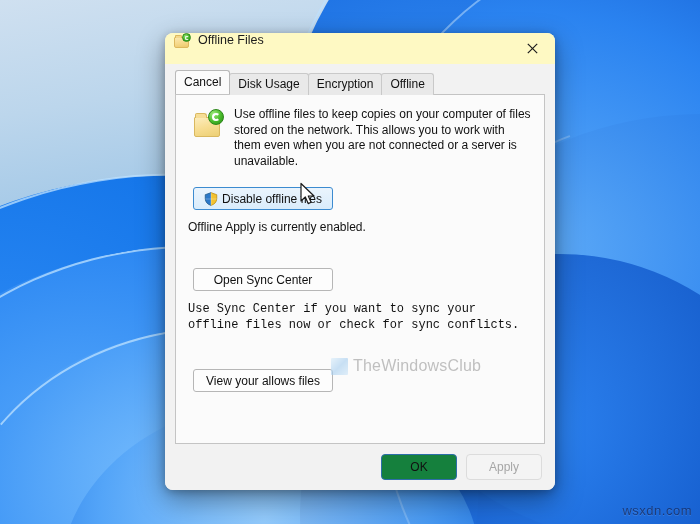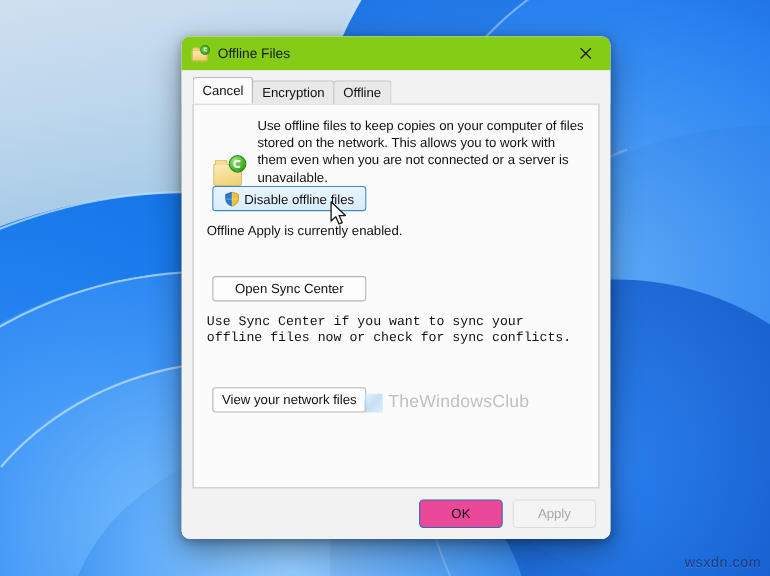--- a/index.html
+++ b/index.html
@@ -122,23 +122,23 @@
     box-shadow: 0 10px 28px rgba(0,0,0,.38), 0 2px 8px rgba(0,0,0,.25);
     overflow: hidden;
     display: flex;
     flex-direction: column;
   }
 
   
   #titlebar {
     height: 31px;
     min-height: 31px;
-    background: #84cc16;
-    display: flex;
-    align-items: center;
+    background: #fef9c3;
+    display: flex;
+    align-items: flex-start;
     position: relative;
     padding-left: 9px;
   }
   #title-icon {
     width: 17px;
     height: 16px;
     position: relative;
     flex: none;
     margin-right: 7px;
   }
@@ -242,21 +242,22 @@
     flex: 1;
     position: relative;
     z-index: 1;
     padding: 12px 12px 0 12px;
     box-sizing: border-box;
   }
 
   
   #info-block {
     display: flex;
-    align-items: flex-end;
+    align-items: flex-start;
+    margin-bottom: 18px;
   }
   #big-folder-icon {
     position: relative;
     width: 30px;
     height: 28px;
     flex: none;
     margin: 2px 10px 0 6px;
   }
   .bfolder {
     position: absolute;
@@ -381,21 +382,21 @@
     padding-right: 13px;
     gap: 9px;
     background: #f2f2f2;
   }
   .footer-button {
     width: 74px;
     height: 24px;
     font-size: 12px;
     font-family: "Liberation Sans", sans-serif;
     color: #111;
-    background: #ec4899;
+    background: #15803d;
     border: 1px solid #bdbdbd;
     border-radius: 4px;
     display: flex;
     align-items: center;
     justify-content: center;
     cursor: default;
     user-select: none;
   }
   .footer-button.default {
     border: 1.5px solid #2c6ea8;
@@ -449,20 +450,21 @@
     <div id="close-button">
       <svg width="11" height="11" viewBox="0 0 11 11" aria-hidden="true">
         <line x1="0.8" y1="0.8" x2="10.2" y2="10.2" stroke="#1b1b1b" stroke-width="1.15"></line>
         <line x1="10.2" y1="0.8" x2="0.8" y2="10.2" stroke="#1b1b1b" stroke-width="1.15"></line>
       </svg>
     </div>
   </div>
 
   <div id="tabstrip">
     <div class="tab active">Cancel</div>
+    <div class="tab">Disk Usage</div>
     <div class="tab">Encryption</div>
     <div class="tab">Offline</div>
   </div>
 
   <div id="tabpanel">
 
     <div id="info-block">
       <div id="big-folder-icon">
         <div class="bfolder"></div>
         <div class="bsync"></div>
@@ -486,21 +488,21 @@
 
     <div id="sync-section">
       <div class="panel-button">
         <span>Open Sync Center</span>
       </div>
       <div class="desc-line">Use Sync Center if you want to sync your offline files now or check for sync conflicts.</div>
     </div>
 
     <div id="view-section">
       <div class="panel-button">
-        <span>View your network files</span>
+        <span>View your allows files</span>
       </div>
     </div>
 
     <div id="content-watermark">
       <div class="wm-logo"></div>
       <div class="wm-text">TheWindowsClub</div>
     </div>
   </div>
 
   <div id="footer">

